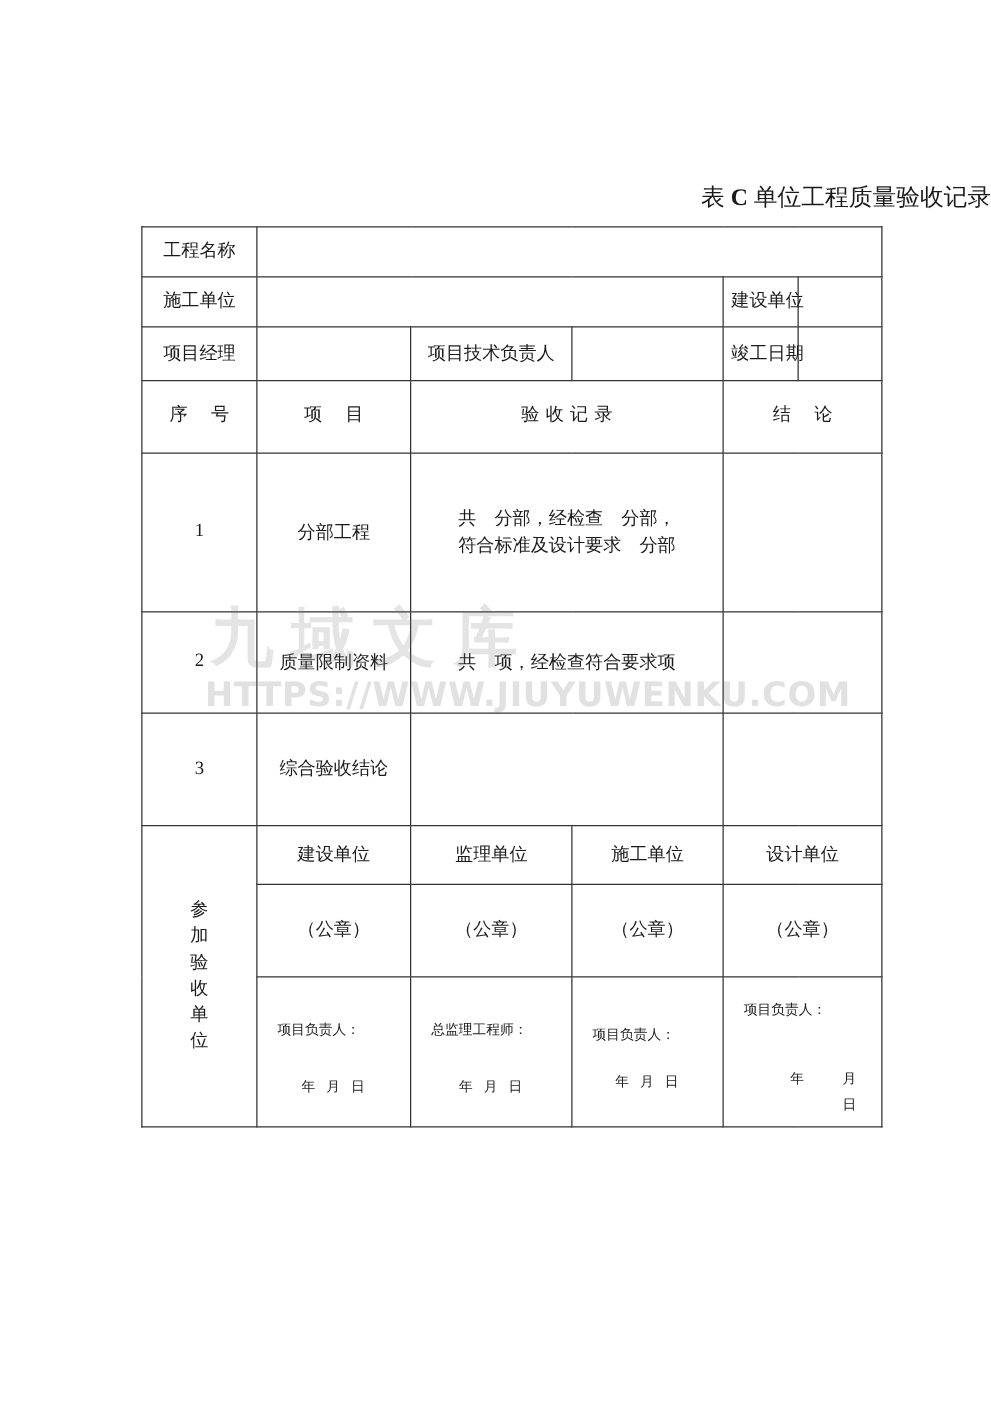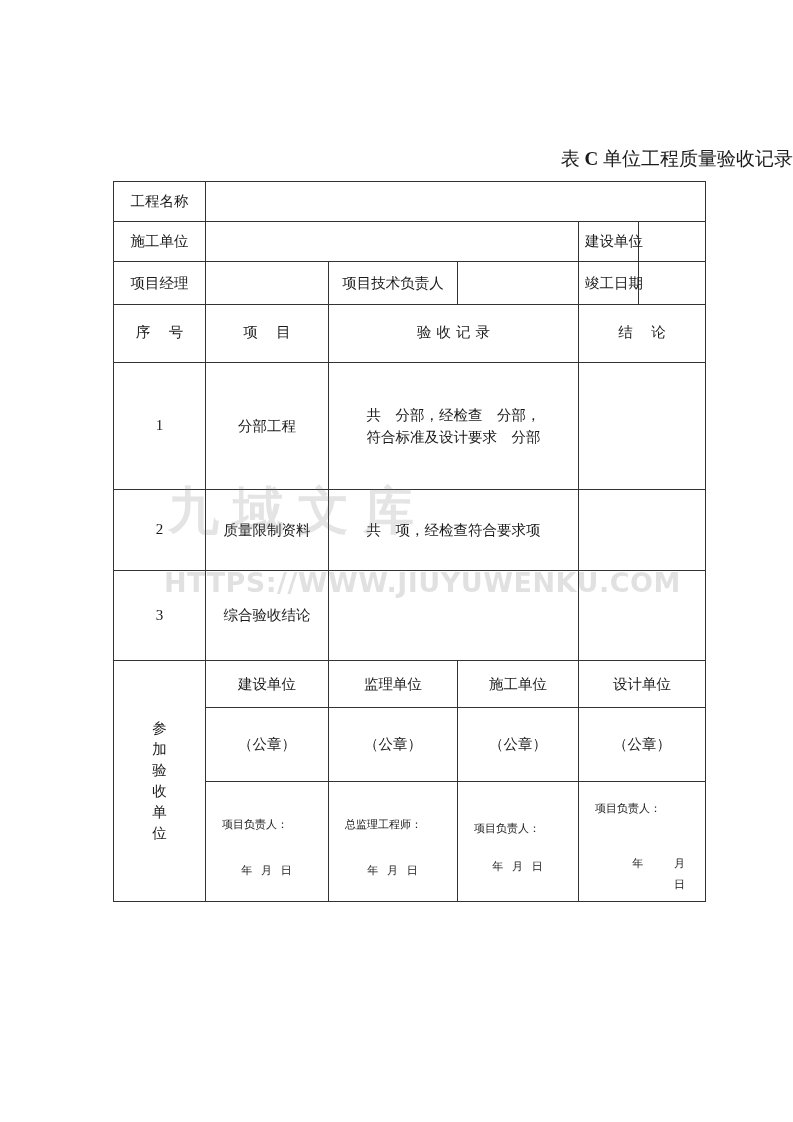--- a/index.html
+++ b/index.html
@@ -208,21 +208,21 @@
     font-size: 51px;
     font-weight: bold;
     color: rgba(120,120,120,0.20);
     letter-spacing: 14px;
     line-height: 1;
     white-space: nowrap;
   }
   .wm-url {
     position: absolute;
     left: 164px;
-    top: 567px;
+    top: 541px;
     font-family: "DejaVu Sans", "Liberation Sans", sans-serif;
     font-size: 27px;
     font-weight: bold;
     color: rgba(120,120,120,0.22);
     letter-spacing: 0.5px;
     white-space: nowrap;
   }
   .wm-note {
     position: absolute;
     left: 164px;

